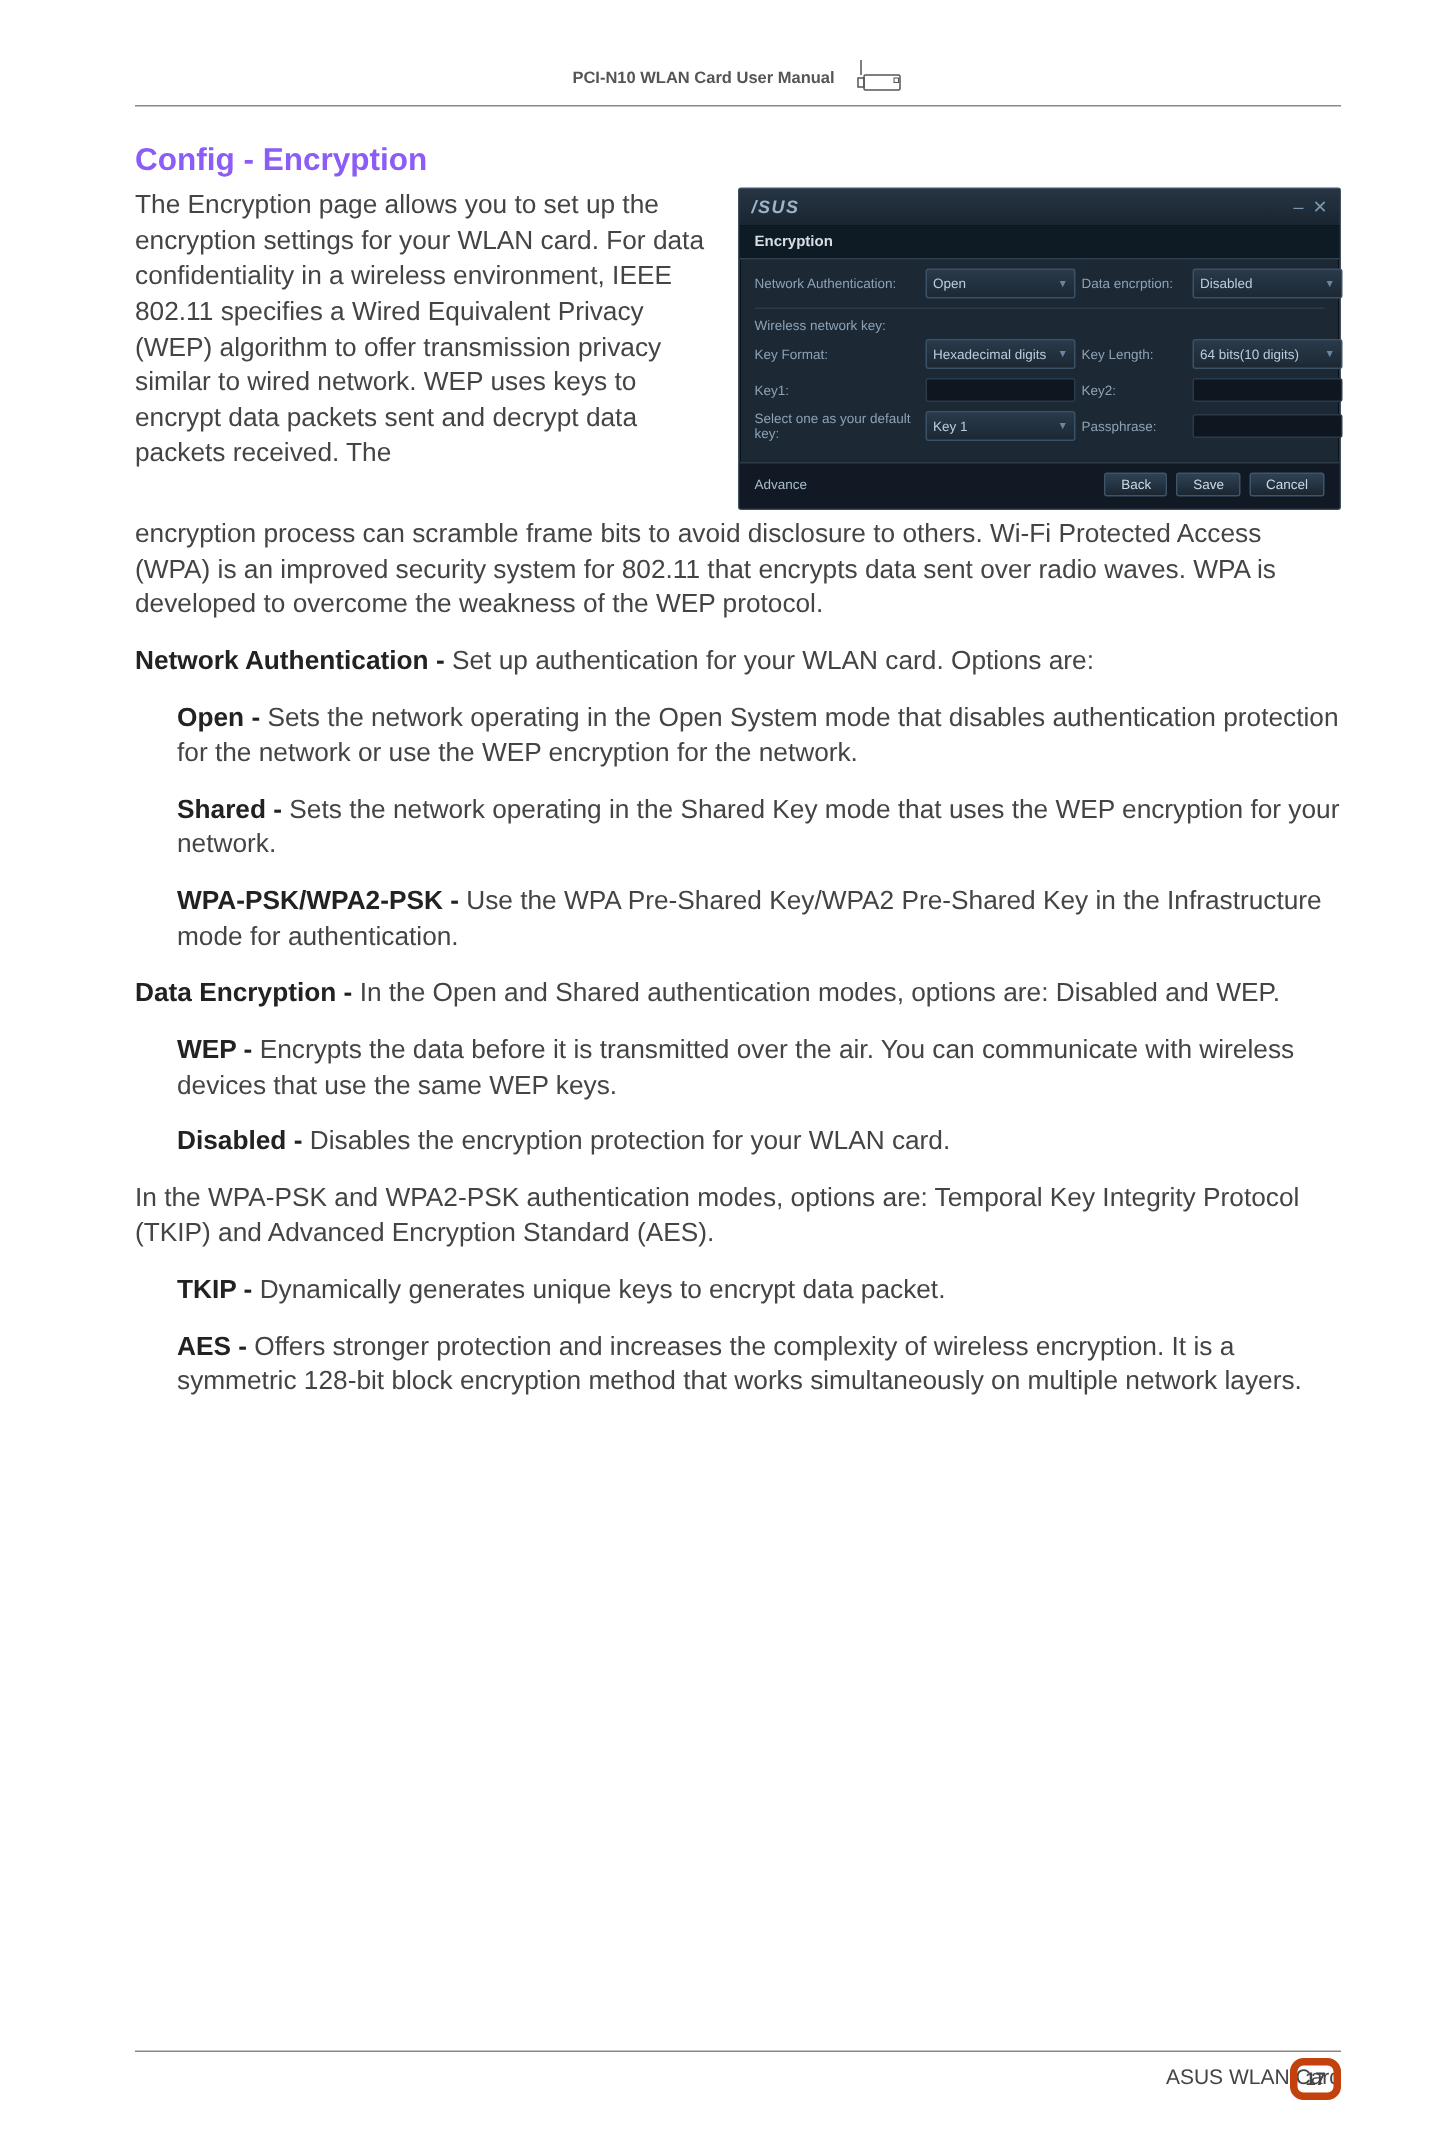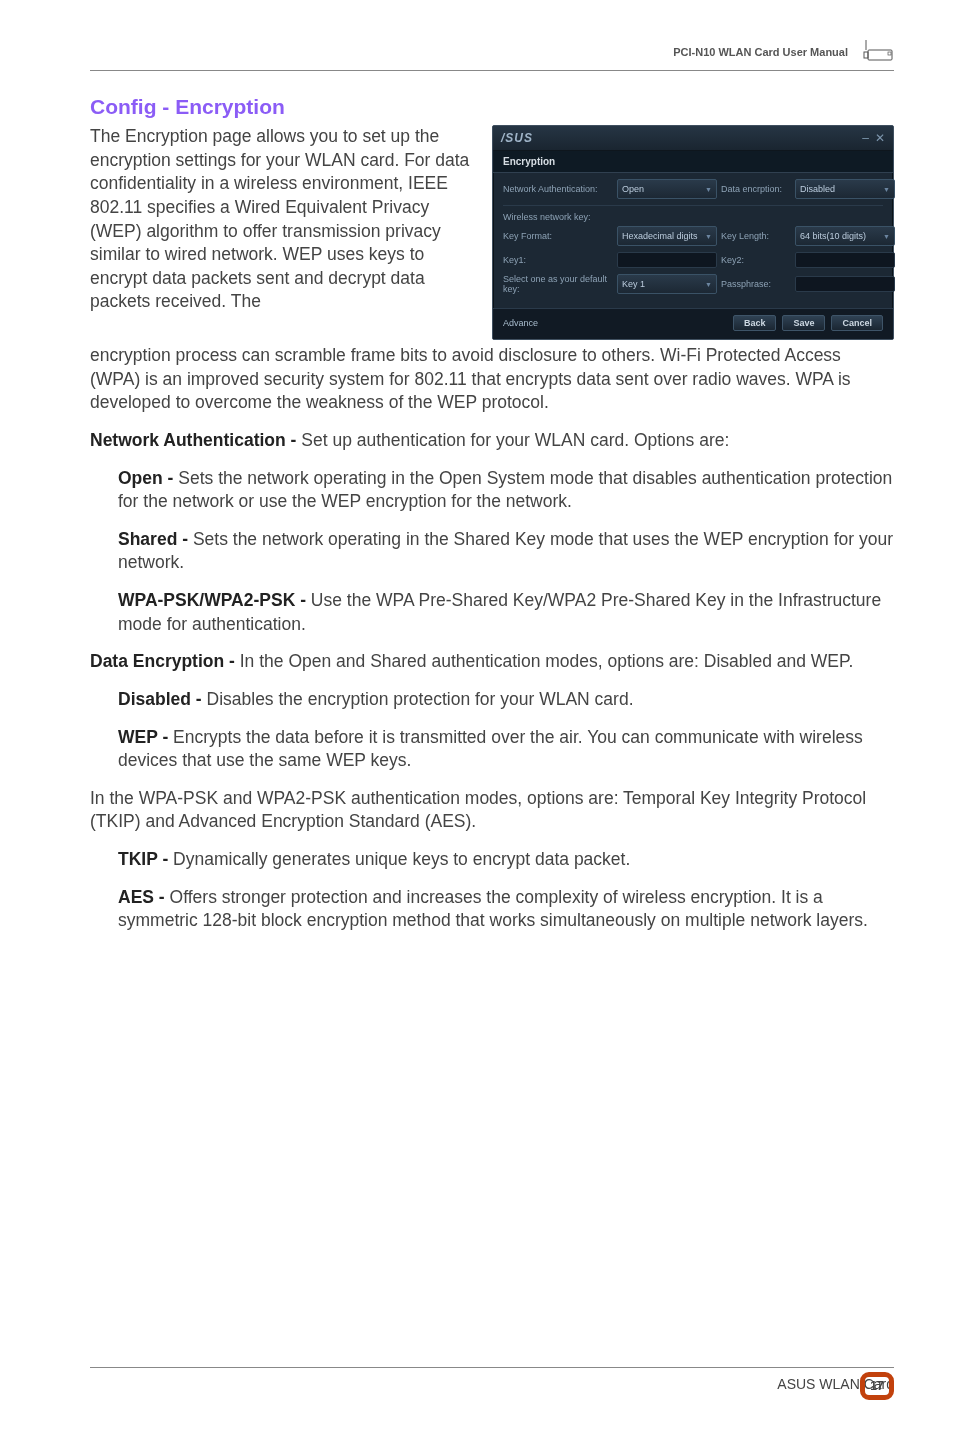--- a/index.html
+++ b/index.html
@@ -14,21 +14,21 @@
     position: relative;
   }
   .page {
     padding: 40px 60px 50px 90px;
     box-sizing: border-box;
     height: 100%;
     position: relative;
   }
   .header-row {
     display: flex;
-    justify-content: flex-end;
+    justify-content: center;
     align-items: center;
     gap: 10px;
     margin-bottom: 6px;
   }
   .header-title {
     font-size: 11px;
     font-weight: bold;
     color: #555;
   }
   .header-icon {
@@ -136,21 +136,20 @@
   }
   .adv { color:#a8bccd; font-size:9px;}
   .btns { display:flex; gap:6px;}
   .btn {
     background: linear-gradient(#2f4254,#1a2632);
     border:1px solid #3e5468;
     border-radius:2px;
     color:#cdd8e2;
     font-size:9px;
     padding:2px 10px;
-    font-weight:bold;
   }
   .body-text {
     font-size: 17.5px;
     line-height: 1.35;
     color: #444;
     margin-top: 4px;
   }
   p { margin: 0 0 14px 0; }
   .indent { padding-left: 28px; }
   .bold { font-weight: bold; color:#222;}
@@ -272,23 +271,23 @@
     <p><span class="bold">Network Authentication - </span><span>Set up authentication for your WLAN card. Options are:</span></p>
 
     <p class="indent"><span class="bold">Open - </span><span>Sets the network operating in the Open System mode that disables authentication protection for the network or use the WEP encryption for the network.</span></p>
 
     <p class="indent"><span class="bold">Shared - </span><span>Sets the network operating in the Shared Key mode that uses the WEP encryption for your network.</span></p>
 
     <p class="indent"><span class="bold">WPA-PSK/WPA2-PSK - </span><span>Use the WPA Pre-Shared Key/WPA2 Pre-Shared Key in the Infrastructure mode for authentication.</span></p>
 
     <p><span class="bold">Data Encryption - </span><span>In the Open and Shared authentication modes, options are: Disabled and WEP.</span></p>
 
+    <p class="indent"><span class="bold">WEP - </span><span>Encrypts the data before it is transmitted over the air. You can communicate with wireless devices that use the same WEP keys.</span></p>
+
     <p class="indent"><span class="bold">Disabled - </span><span>Disables the encryption protection for your WLAN card.</span></p>
-
-    <p class="indent"><span class="bold">WEP - </span><span>Encrypts the data before it is transmitted over the air. You can communicate with wireless devices that use the same WEP keys.</span></p>
 
     <p>In the WPA-PSK and WPA2-PSK authentication modes, options are: Temporal Key Integrity Protocol (TKIP) and Advanced Encryption Standard (AES).</p>
 
     <p class="indent"><span class="bold">TKIP - </span><span>Dynamically generates unique keys to encrypt data packet.</span></p>
 
     <p class="indent"><span class="bold">AES - </span><span>Offers stronger protection and increases the complexity of wireless encryption. It is a symmetric 128-bit block encryption method that works simultaneously on multiple network layers.</span></p>
   </div>
 
   <div class="footer">
     <hr class="footer-hr">

